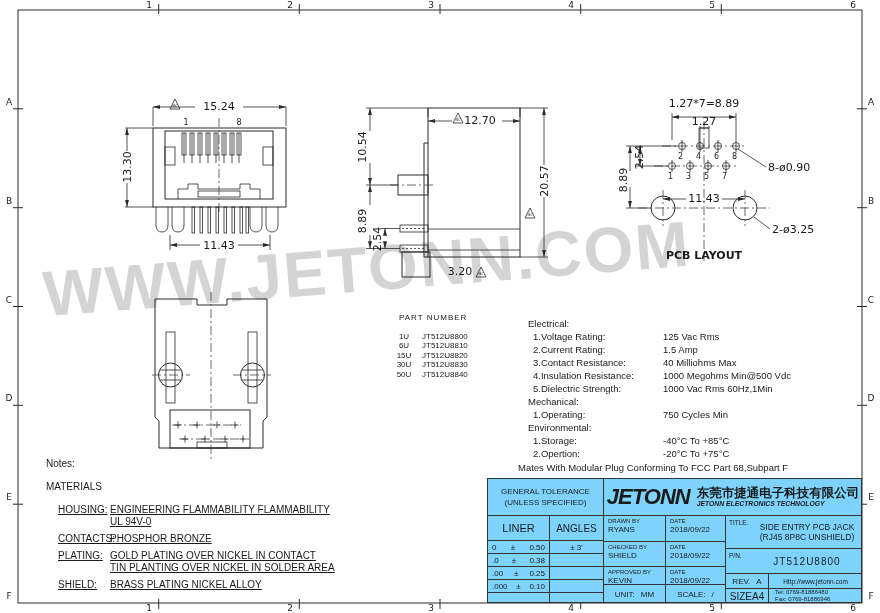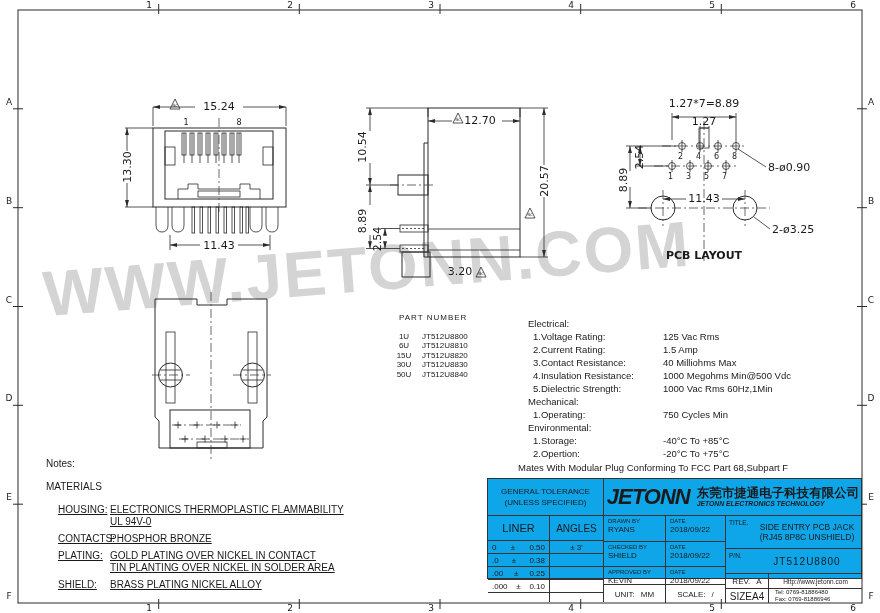--- a/index.html
+++ b/index.html
@@ -29,22 +29,22 @@
   #specs .sp-row{display:flex;}
   #specs .sp-label{width:130px;padding-left:15px;}
   #specs .sp-footer{margin-top:1px;}
   
   #notes{position:absolute;left:46px;top:458px;width:430px;z-index:2;font-size:10px;line-height:12px;}
   #notes .nt-title{margin-bottom:11px;}
   #notes .nt-sub{margin-bottom:11px;}
   #notes .nt-row{display:flex;margin-bottom:5px;text-decoration:underline;}
   #notes .nt-term{width:64px;flex:none;padding-left:12px;box-sizing:border-box;}
   
-  #tblock{position:absolute;left:487px;top:478px;width:375px;height:101px;z-index:3;
-          border:1px solid #333;box-sizing:border-box;background:#0ea5e9;}
+  #tblock{position:absolute;left:487px;top:478px;width:375px;height:125px;z-index:3;
+          border:1px solid #333;box-sizing:border-box;background:#7dd3fc;}
   .tb{position:absolute;box-sizing:border-box;border:0 solid #333;}
   .br{border-right-width:1px;} .bb{border-bottom-width:1px;}
   .cxy{display:flex;align-items:center;justify-content:center;text-align:center;}
   #tb-tolhead{left:0;top:0;width:116px;height:37px;font-size:8px;line-height:11px;flex-direction:column;}
   #tb-logo{left:116px;top:0;width:258px;height:37px;display:flex;align-items:center;justify-content:center;gap:7px;}
   .logo-word{font-size:22px;font-weight:900;font-style:italic;letter-spacing:-1px;font-family:"Liberation Sans",sans-serif;}
   .logo-cn{font-size:12.5px;font-weight:bold;line-height:14px;}
   .logo-en{font-size:6.8px;font-weight:bold;font-style:italic;line-height:8px;}
   #tb-linerhead{left:0;top:37px;width:62px;height:25px;font-size:11px;}
   #tb-angleshead{left:62px;top:37px;width:54px;height:25px;font-size:10px;}
@@ -460,21 +460,21 @@
       </div>
     <div class="sp-footer">Mates With Modular Plug Conforming To FCC Part 68,Subpart F</div>
   </div>
 
   <div id="notes">
     <div class="nt-title">Notes:</div>
     <div class="nt-sub">MATERIALS</div>
     <div class="nt-row">
       <span class="nt-term">HOUSING:</span>
       <span>
-          <div>ELECTRONICS THERMOPLASTIC FLAMMABILITY</div>
+          <div>ENGINEERING FLAMMABILITY FLAMMABILITY</div>
           <div>UL 94V-0</div>
         </span>
     </div>
     <div class="nt-row">
       <span class="nt-term">CONTACTS:</span>
       <span>
           <div>PHOSPHOR BRONZE</div>
         </span>
     </div>
     <div class="nt-row">

